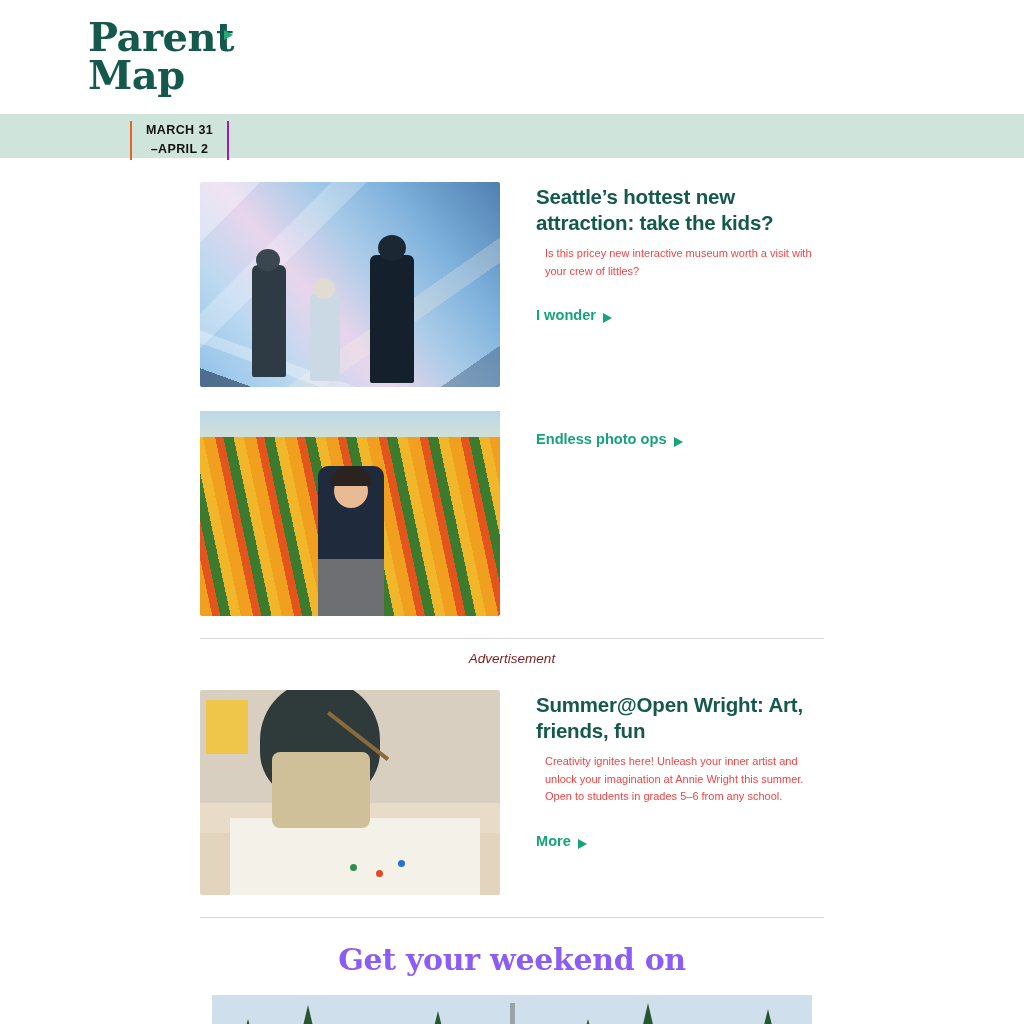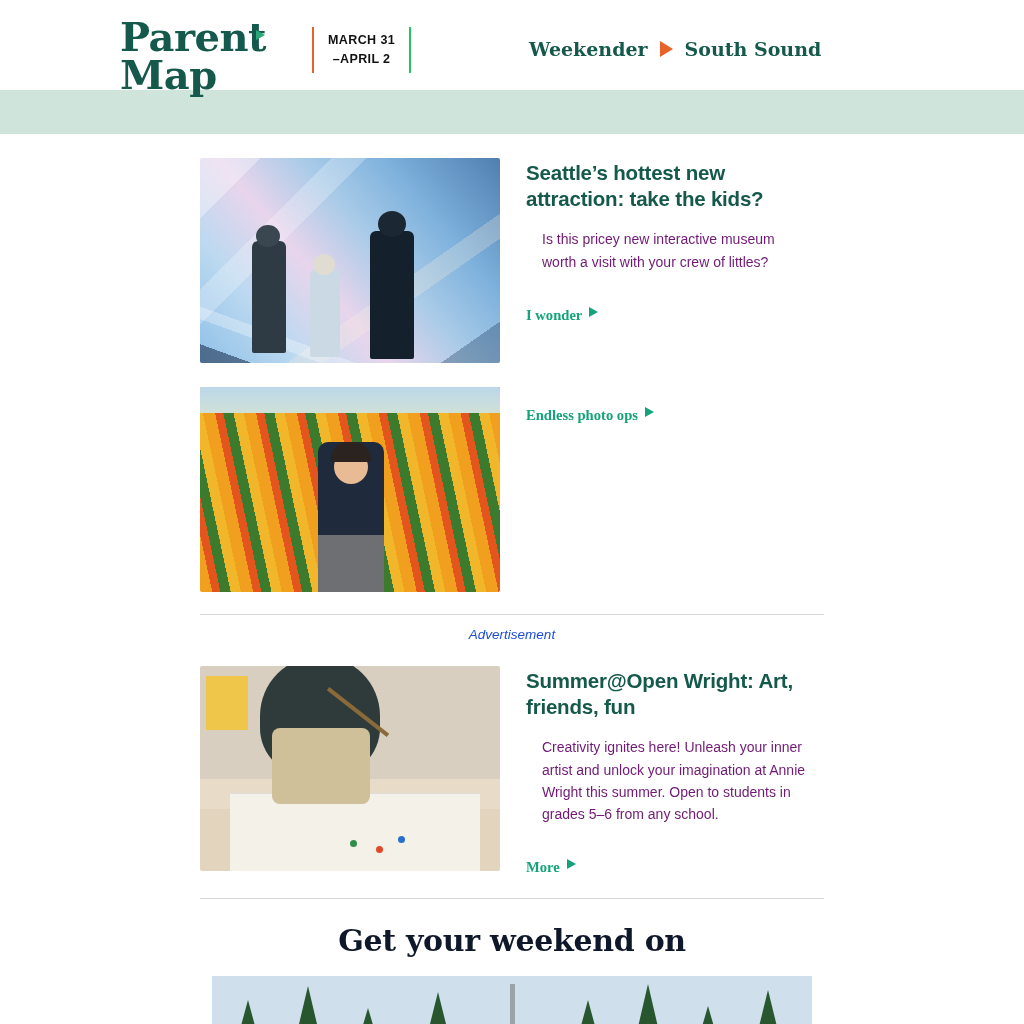--- a/index.html
+++ b/index.html
@@ -14,25 +14,26 @@
     color: #1a1a1a;
     overflow: hidden;
   }
   .page {
     width: 1024px;
     position: relative;
   }
 
   
   .header {
-    height: 90px;
+    height: 114px;
     display: flex;
     align-items: flex-start;
-    padding-left: 120px;
+    padding-left: 88px;
     box-sizing: border-box;
+    flex-direction: column;
   }
   .logo {
     font-family: "DejaVu Serif", serif;
     font-weight: 700;
     color: #14594b;
     font-size: 40px;
     line-height: 0.95;
     letter-spacing: -0.5px;
     padding-top: 18px;
     position: relative;
@@ -47,21 +48,21 @@
     width: 0; height: 0;
     border-left: 9px solid #2aa776;
     border-top: 5.5px solid transparent;
     border-bottom: 5.5px solid transparent;
   }
   .datebox {
     margin-left: 42px;
     margin-top: 27px;
     padding: 0 14px;
     border-left: 2px solid #e8632a;
-    border-right: 2px solid #22c55e;
+    border-right: 2px solid #a21caf;
     text-align: center;
     font-size: 12.5px;
     font-weight: 700;
     letter-spacing: 0.4px;
     line-height: 1.55;
     color: #111;
     height: 46px;
     display: flex;
     flex-direction: column;
     justify-content: center;
@@ -90,21 +91,21 @@
   }
 
   
   .content {
     width: 624px;
     margin: 0 auto;
     padding-top: 0;
   }
   .story {
     display: flex;
-    gap: 26px;
+    gap: 36px;
     padding-top: 24px;
   }
   .thumb {
     width: 300px;
     height: 205px;
     flex: 0 0 300px;
     border-radius: 2px;
     overflow: hidden;
     position: relative;
   }
@@ -114,61 +115,60 @@
   }
   .story-title {
     font-size: 20.5px;
     font-weight: 700;
     color: #14594b;
     line-height: 1.28;
     margin: 0 0 4px 0;
     letter-spacing: -0.2px;
   }
   .story-desc {
-    font-size: 14px;
+    font-size: 11px;
     line-height: 1.58;
-    color: #701a75;
-    margin: 16px;
+    color: #ef4444;
+    margin: 9px;
   }
   .cta {
     margin-top: 18px;
     font-size: 14.6px;
     font-weight: 700;
     color: #16a37b;
     display: inline-flex;
-    align-items: flex-start;
+    align-items: flex-end;
     gap: 7px;
     text-decoration: none;
-    font-family: Liberation Serif, serif;
   }
   .cta .tri {
     width: 0; height: 0;
     border-left: 9px solid #16a37b;
     border-top: 5.5px solid transparent;
     border-bottom: 5.5px solid transparent;
   }
 
   .divider {
     border-top: 1px solid #d8d8d8;
     margin-top: 22px;
   }
   .adlabel {
     text-align: center;
     font-size: 13.5px;
     font-style: italic;
-    color: #1d4ed8;
+    color: #7f1d1d;
     padding: 12px 0 0 0;
   }
 
   .section-title {
     text-align: center;
     font-family: "DejaVu Serif", serif;
     font-weight: 700;
     font-size: 30px;
-    color: #0f172a;
+    color: #8b5cf6;
     padding: 24px 0 18px 0;
     margin: 0;
     letter-spacing: -0.3px;
   }
 
   .hero {
     width: 600px;
     height: 120px;
     margin: 0 auto;
     overflow: hidden;

